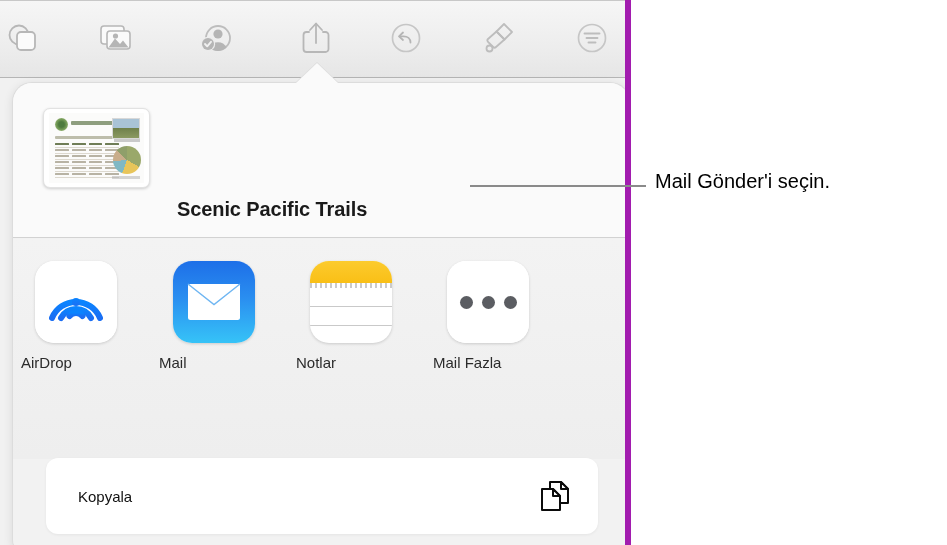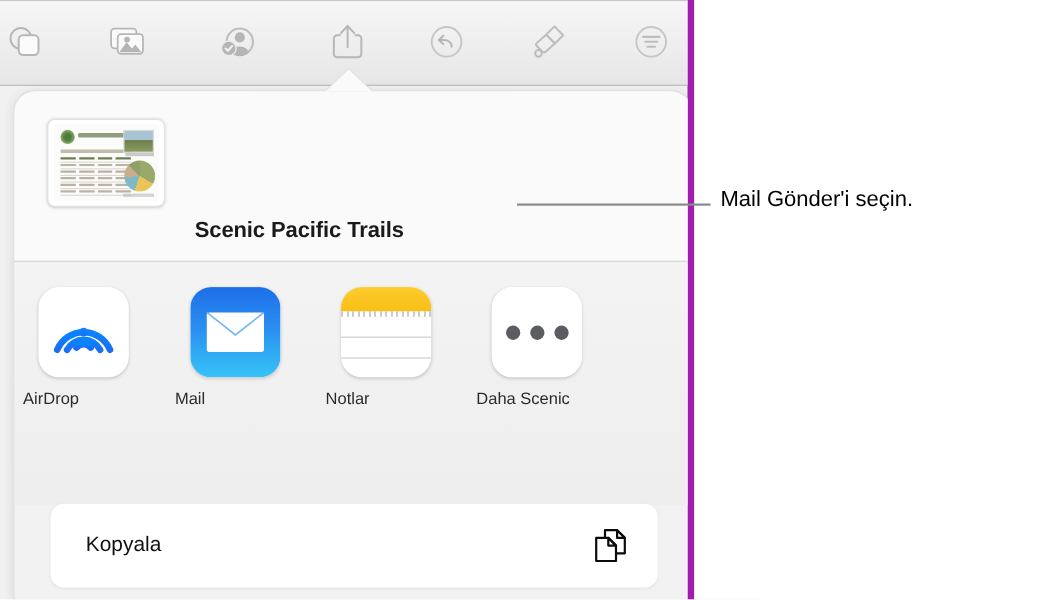--- a/index.html
+++ b/index.html
@@ -253,21 +253,21 @@
     height: 76px;
     background: #ffffff;
     border-radius: 12px;
     box-shadow: 0 1px 3px rgba(0,0,0,0.06);
     display: flex;
     align-items: center;
     cursor: pointer;
   }
   #copy-label {
     margin-left: 32px;
-    font-size: 19px;
+    font-size: 15px;
     color: #111111;
   }
   #copy-icon {
     position: absolute;
     right: 28px;
     top: 50%;
     transform: translateY(-50%);
     width: 30px; height: 32px;
   }
 
@@ -493,21 +493,21 @@
       </div>
 
       <div class="app-item" style="left:420px;">
         <div class="app-icon">
           <div class="more-dots">
               <span></span>
               <span></span>
               <span></span>
             </div>
         </div>
-        <div class="app-label">Daha Scenic</div>
+        <div class="app-label">Mail Fazla</div>
       </div>
     </div>
 
     <div id="copy-card">
       <span id="copy-label">Kopyala</span>
       <span id="copy-icon">
         <svg width="30" height="32" viewBox="0 0 30 32">
           <path d="M10 2 H21 L28 9 V23 H10 Z" fill="#ffffff" stroke="#0b0b0b" stroke-width="2" stroke-linejoin="round"></path>
           <path d="M21 2 L28 9 H21 Z" fill="#ffffff" stroke="#0b0b0b" stroke-width="2" stroke-linejoin="round"></path>
           <path d="M2 9 H13 L20 16 V30 H2 Z" fill="#ffffff" stroke="#0b0b0b" stroke-width="2" stroke-linejoin="round"></path>

